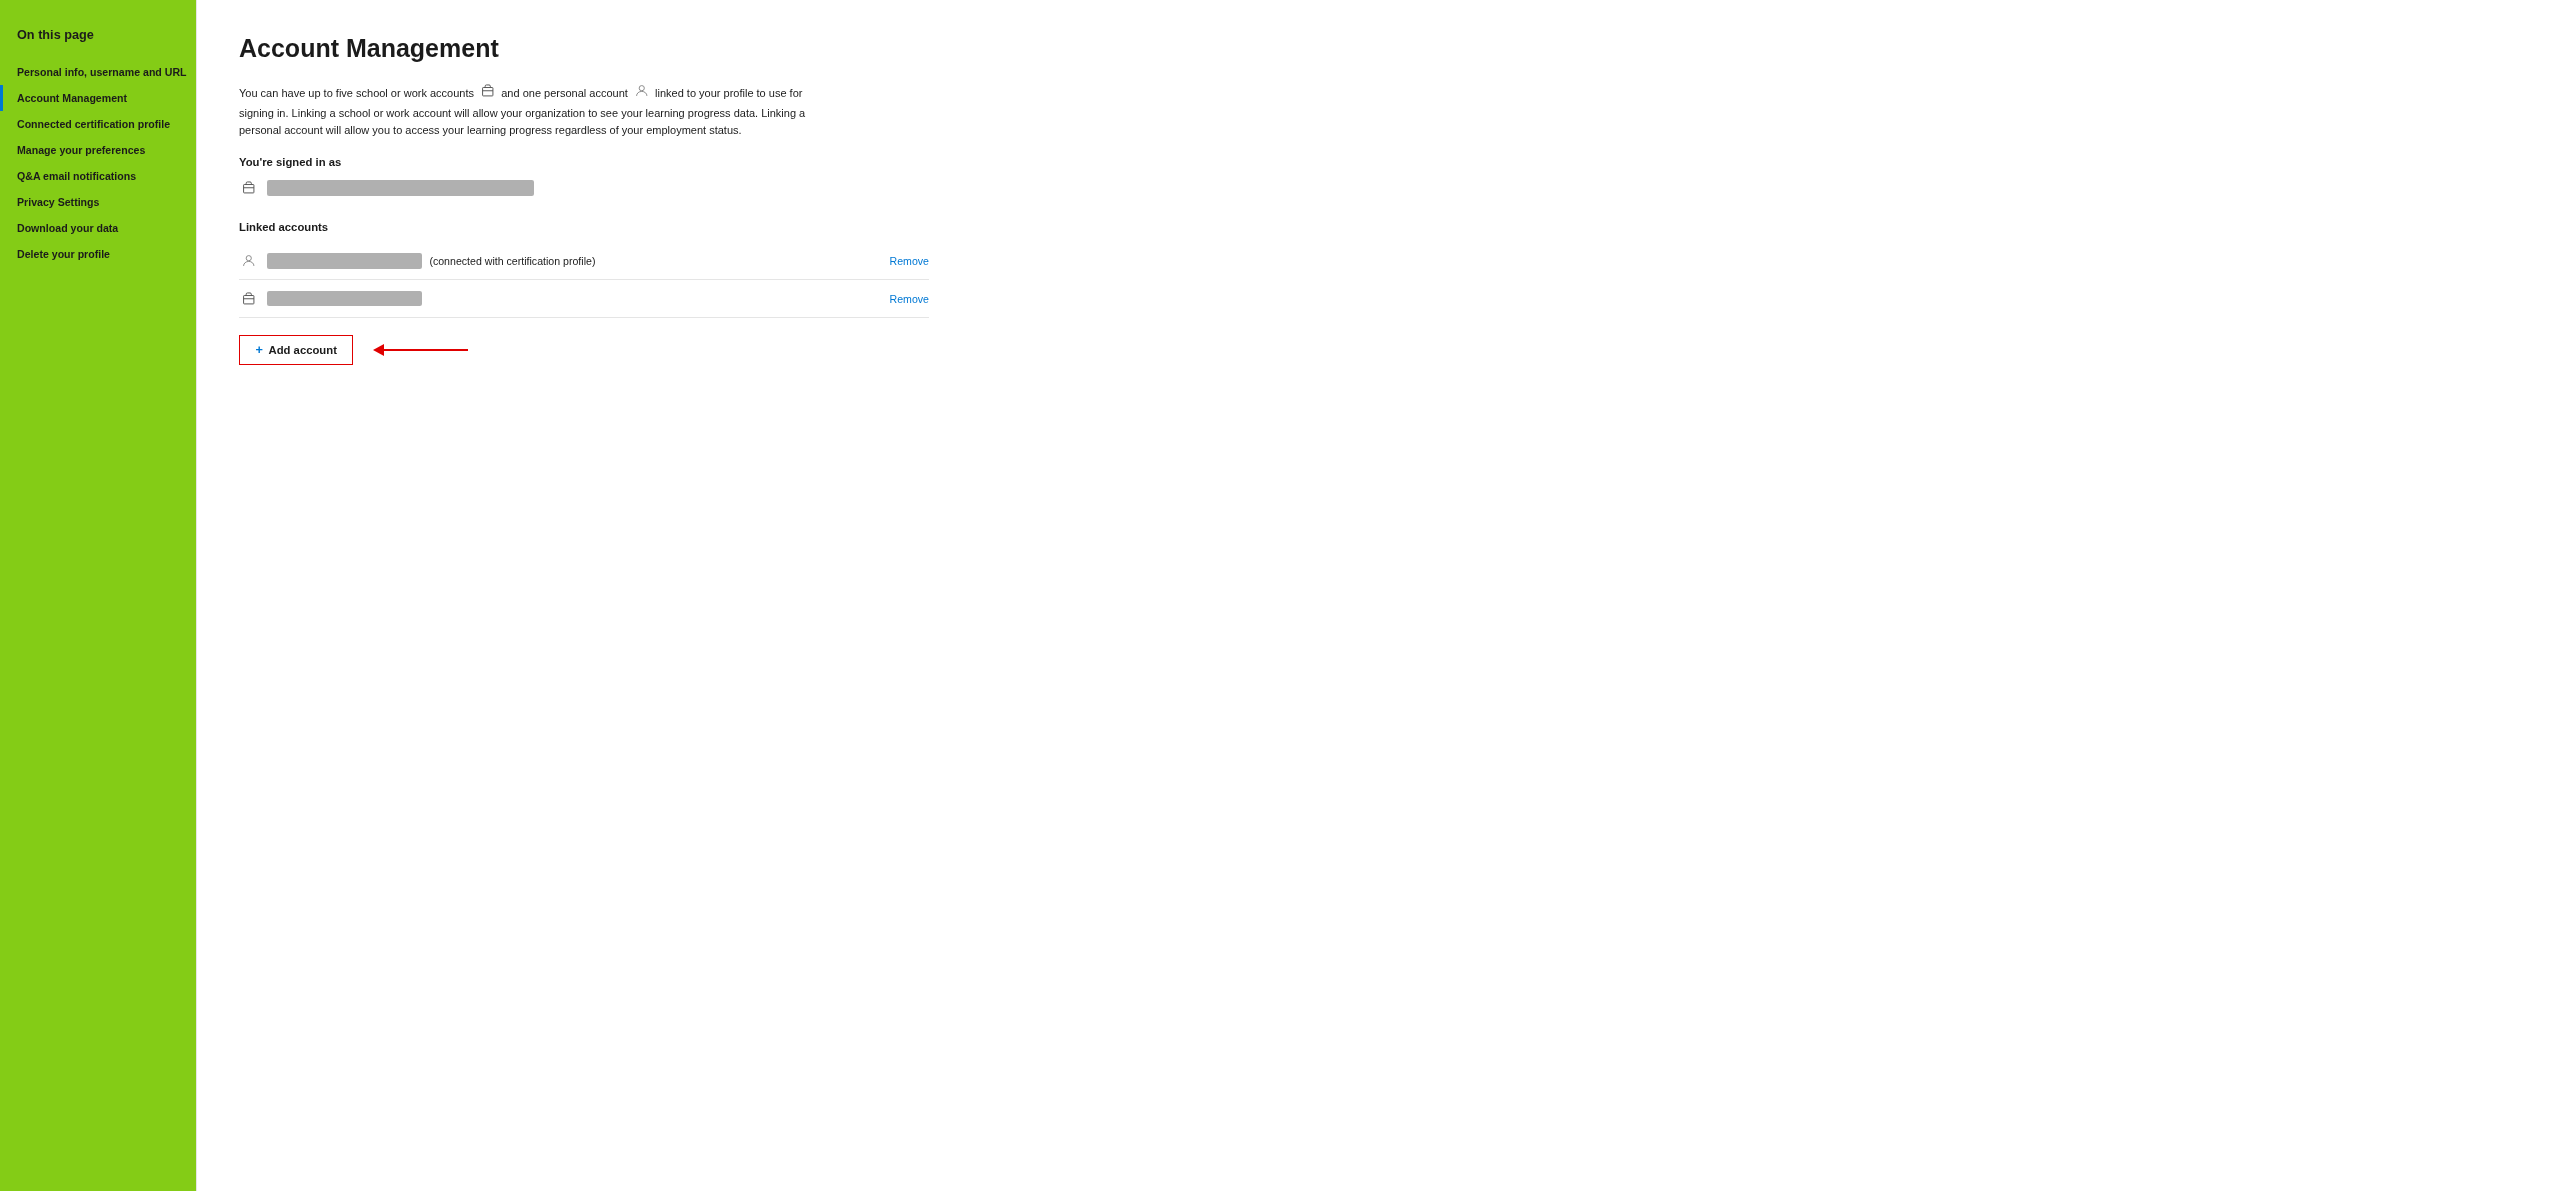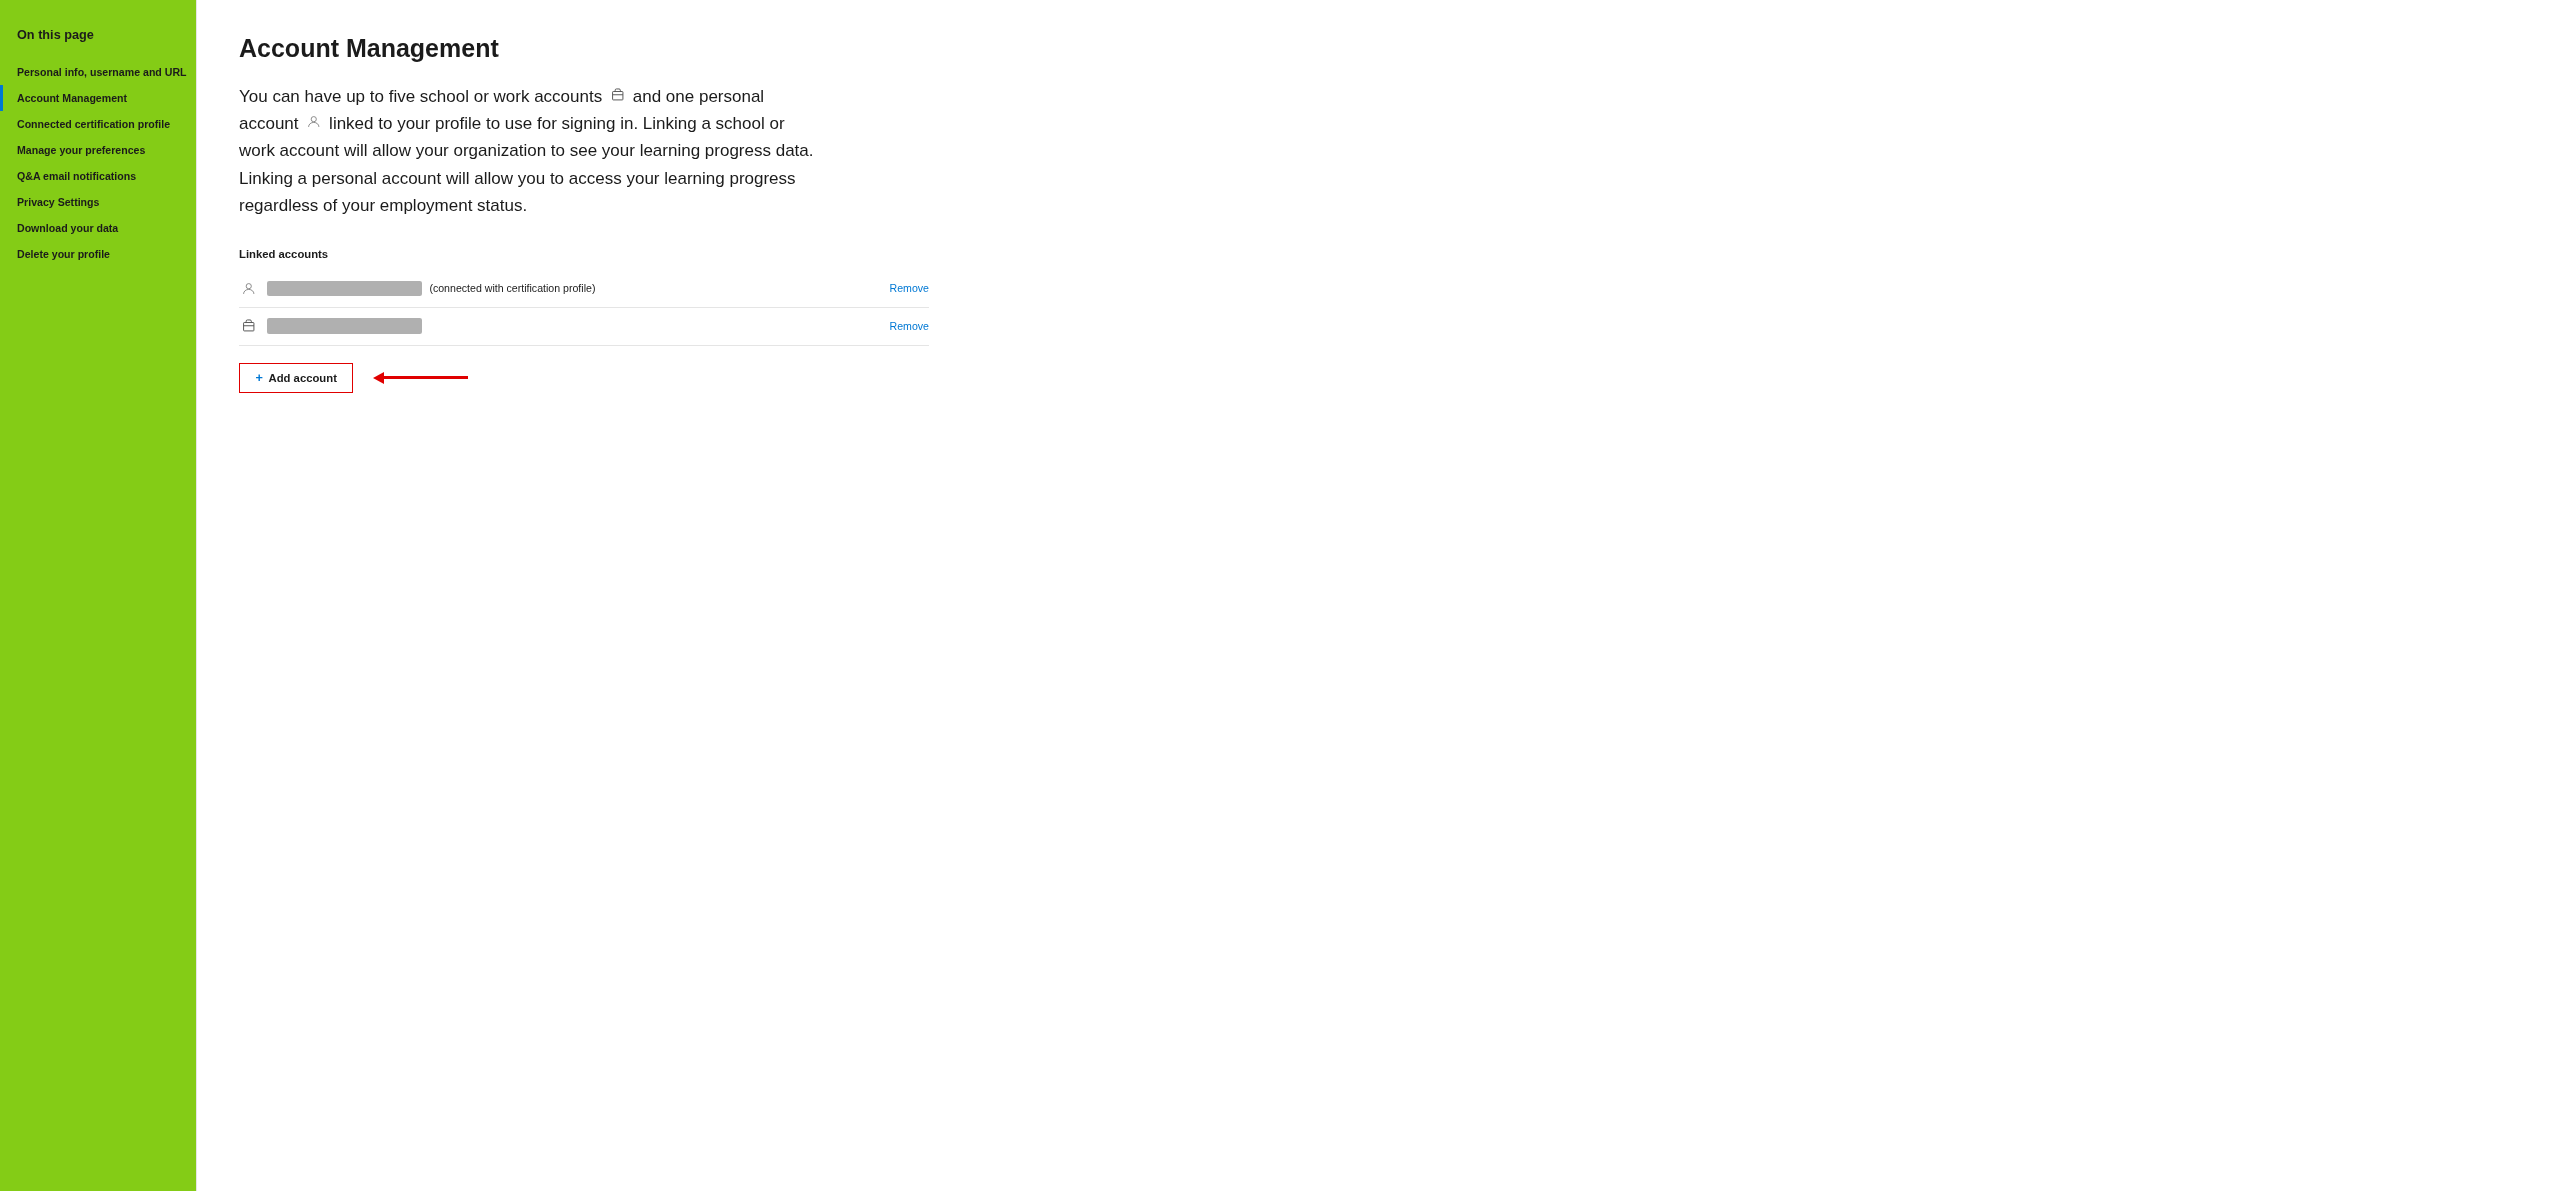--- a/index.html
+++ b/index.html
@@ -59,24 +59,24 @@
       padding: 34px 42px;
       max-width: 774px;
     }
     .page-title {
       font-size: 25px;
       font-weight: 700;
       margin-bottom: 20px;
       color: #1b1b1b;
     }
     .description {
-      font-size: 17px;
+      font-size: 11px;
       line-height: 1.6;
       color: #1b1b1b;
-      margin-bottom: 29px;
+      margin-bottom: 16px;
       max-width: 577px;
     }
     .description .icon-inline {
       display: inline-block;
       vertical-align: middle;
       margin: 0 2.8px;
       font-size: 12.7px;
       color: #555;
     }
     .section-label {
@@ -247,20 +247,33 @@
     <span>and one personal account</span>
     <span class="icon-inline person-icon">
       <svg viewBox="0 0 24 24" fill="none" stroke="#888" stroke-width="1.5" xmlns="http://www.w3.org/2000/svg">
         <circle cx="12" cy="8" r="4" stroke="#888" stroke-width="1.5" fill="none"></circle>
         <path d="M4 20c0-4 3.6-7 8-7s8 3 8 7" stroke="#888" stroke-width="1.5" fill="none"></path>
       </svg>
     </span>
     <span>linked to your profile to use for signing in. Linking a school or work account will allow your organization to see your learning progress data. Linking a personal account will allow you to access your learning progress regardless of your employment status.</span>
   </p>
 
+  <div>
+    <div class="section-label">You're signed in as</div>
+    <div class="signed-in-row">
+      <span class="account-icon badge-icon">
+        <svg viewBox="0 0 24 24" fill="none" stroke="#555" stroke-width="1.5" xmlns="http://www.w3.org/2000/svg">
+          <rect x="4" y="7" width="16" height="13" rx="1" stroke="#555" stroke-width="1.5" fill="none"></rect>
+          <path d="M8 7V5a2 2 0 012-2h4a2 2 0 012 2v2" stroke="#555" stroke-width="1.5"></path>
+          <line x1="4" y1="12" x2="20" y2="12" stroke="#555" stroke-width="1.5"></line>
+        </svg>
+      </span>
+      <div class="redacted-bar redacted-long"></div>
+    </div>
+  </div>
 
   <div class="linked-accounts-section">
     <div class="section-label">Linked accounts</div>
 
     <div class="linked-account-row">
       <span class="account-icon person-icon">
         <svg viewBox="0 0 24 24" fill="none" stroke="#888" stroke-width="1.5" xmlns="http://www.w3.org/2000/svg">
           <circle cx="12" cy="8" r="4" stroke="#888" stroke-width="1.5" fill="none"></circle>
           <path d="M4 20c0-4 3.6-7 8-7s8 3 8 7" stroke="#888" stroke-width="1.5" fill="none"></path>
         </svg>

